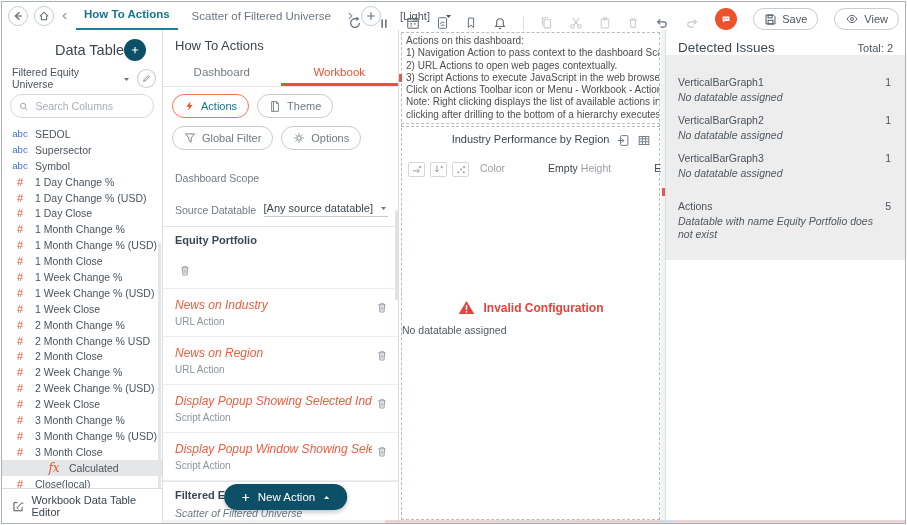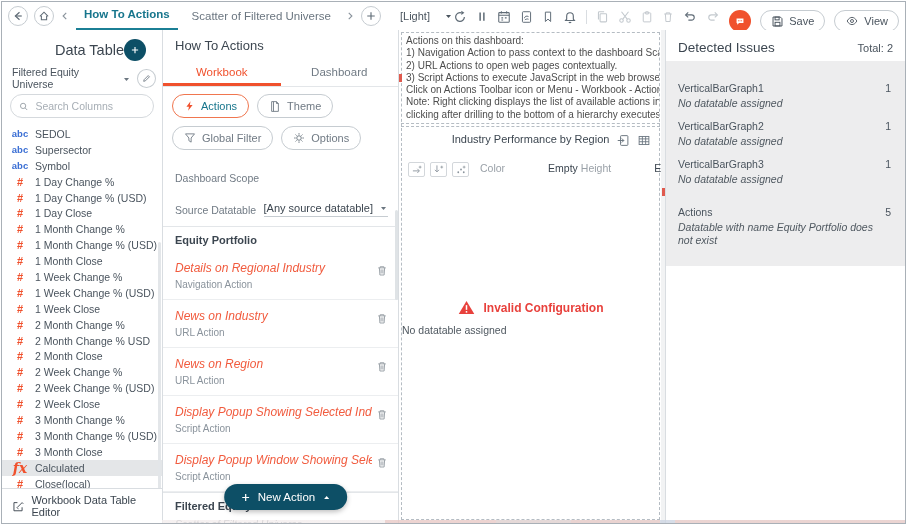--- a/index.html
+++ b/index.html
@@ -8,44 +8,44 @@
   .ic{display:inline-block;vertical-align:middle;}
   svg{display:block;}
   
   .toolbar{position:absolute;left:0;top:0;width:100%;height:28px;border-bottom:1px solid #d9dde1;background:#fff;}
   .tb-left{position:absolute;left:6px;top:0;height:28px;display:flex;align-items:center;gap:6px;}
   .circ{width:20px;height:20px;border:1px solid #c6ccd1;border-radius:50%;background:#fff;display:flex;align-items:center;justify-content:center;color:#5f6b76;padding:0;cursor:pointer;}
   .chev{color:#8a939c;display:flex;align-items:center;}
   .wbtab{font-size:11.5px;color:#6b7680;padding:0 8px;height:27px;line-height:27px;cursor:pointer;white-space:nowrap;}
   .wbtab.active{color:#16758c;border-bottom:3px solid #1b7f95;font-weight:bold;}
   .tb-center{position:absolute;left:398px;top:0;height:28px;display:flex;align-items:center;gap:14px;font-size:11px;color:#4a545e;cursor:pointer;}
-  .tb-right{position:absolute;right:6px;top:8px;height:28px;display:flex;align-items:flex-start;gap:9px;}
+  .tb-right{position:absolute;right:6px;top:0;height:28px;display:flex;align-items:flex-end;gap:16px;}
   .tbtn{color:#5f6b76;background:none;border:none;padding:0;display:flex;cursor:pointer;}
   .tbtn.disabled{color:#c3c9ce;}
   .tb-div{width:1px;height:14px;background:#d9dde1;}
   .round-btn{display:flex;align-items:center;gap:5px;border:1px solid #c6ccd1;border-radius:12px;background:#fff;height:22px;padding:0 10px;font-size:11px;color:#4a545e;cursor:pointer;}
   .comment-btn{width:22px;height:22px;border-radius:50%;background:#f0512d;border:none;display:flex;align-items:center;justify-content:center;cursor:pointer;}
   
   .sidebar{position:absolute;left:0;top:28px;width:160px;bottom:0;border-right:1px solid #d9dde1;background:#fff;}
   .sb-head{position:absolute;left:10px;right:16px;top:8px;height:24px;display:flex;align-items:center;justify-content:flex-end;}
   .sb-title{font-size:14.5px;color:#3c4650;}
   .teal-circ{width:22px;height:22px;border-radius:50%;background:#0d4f66;color:#fff;border:none;display:flex;align-items:center;justify-content:center;cursor:pointer;}
   .sb-selector{position:absolute;left:10px;right:6px;top:38px;height:20px;display:flex;align-items:center;font-size:10.5px;color:#4a545e;}
   .sb-selector .caret{margin-left:auto;color:#6b7680;}
   .pencil-circ{width:17px;height:17px;border:1px solid #c6ccd1;border-radius:50%;display:flex;align-items:center;justify-content:center;color:#6b7680;margin-left:6px;background:#fff;cursor:pointer;}
   .search-box{position:absolute;left:8px;right:8px;top:64px;height:22px;border:1px solid #d5d9dd;border-radius:12px;display:flex;align-items:center;padding:0 8px;gap:5px;color:#9aa1a8;}
   .search-box input{border:none;outline:none;font-size:10.5px;width:100%;font-family:"Liberation Sans",sans-serif;color:#4a545e;}
   .search-box input::placeholder{color:#a7aeb5;}
   .col-list{position:absolute;left:0;right:0;top:96px;height:388px;overflow:hidden;}
   .col-row{height:15.9px;display:flex;align-items:center;padding-left:9px;gap:6px;font-size:10.5px;color:#4a545e;cursor:pointer;}
   .col-row.selected{background:#e4e6e8;}
-  .col-type{width:18px;text-align:center;font-size:9.5px;font-weight:bold;flex:none;}
+  .col-type{width:18px;text-align:center;font-size:9.5px;font-weight:normal;flex:none;}
   .k-text .col-type{color:#3b6fd4;}
   .k-number .col-type{color:#f0512d;font-size:11px;}
-  .k-calculated .col-type{color:#f0512d;font-style:italic;font-family:"DejaVu Serif",serif;font-size:14px;}
+  .k-calculated .col-type{color:#f0512d;font-style:italic;font-family:"DejaVu Serif",serif;font-size:12px;margin-left:34px;}
   .col-label{white-space:nowrap;overflow:hidden;}
   .sb-scroll{position:absolute;right:1px;top:212px;width:3px;height:260px;background:#e3e6e9;border-radius:2px;}
   .sb-footer{position:absolute;left:0;right:0;bottom:0;height:34px;border-top:1px solid #d9dde1;display:flex;align-items:center;gap:7px;padding-left:10px;font-size:11px;color:#3c4650;cursor:pointer;background:#fff;}
   
   .wbpanel{position:absolute;left:161px;top:28px;width:235px;bottom:0;border-right:1px solid #d9dde1;background:#fff;}
   .wb-title{position:absolute;left:12px;top:8px;font-size:13px;color:#3c4650;}
   .wb-tabs{position:absolute;left:0;right:0;top:30px;height:26px;display:flex;border-bottom:1px solid #e3e6e9;}
   .wb-tab{flex:1;text-align:center;font-size:11.5px;color:#707a84;line-height:25px;cursor:pointer;}
   .wb-tab.active{color:#f0512d;border-bottom:3px solid #f0512d;}
   .wb-btns{position:absolute;left:9px;right:2px;top:64px;display:flex;flex-wrap:wrap;gap:8px;}
@@ -85,21 +85,21 @@
   .bind-label{color:#9aa1a8;}
   .bind-value{color:#3c4650;font-weight:normal;padding-left:40px;}
   .viz-error{position:absolute;left:0;right:0;top:176px;text-align:left;}
   .err-line{display:flex;align-items:center;justify-content:center;gap:9px;}
   .err-title{font-size:12px;font-weight:bold;color:#e8413c;}
   .err-detail{font-size:10.5px;color:#4f5860;margin-top:9px;}
   .cv-scroll{position:absolute;right:0;top:0;bottom:0;width:4px;background:#f2f3f4;}
   .red-tick{position:absolute;width:3px;height:8px;background:#e05a4e;}
   
   .issues{position:absolute;left:663px;top:28px;right:0;bottom:0;border-left:1px solid #d9dde1;background:#fff;}
-  .is-head{display:flex;align-items:baseline;justify-content:space-between;padding:10px 12px 6px;}
+  .is-head{display:flex;align-items:baseline;justify-content:space-between;padding:10px 12px 0;}
   .is-title{font-size:13.5px;color:#3c4650;}
   .is-total{font-size:11px;color:#4a545e;}
   .is-body{background:#ededee;padding:6px 0 14px;}
   .is-grp{font-size:12.5px;color:#3c4650;padding:6px 12px 4px;}
   .is-item{display:flex;padding:5px 14px 5px 12px;cursor:pointer;}
   .is-itext{flex:1;min-width:0;}
   .is-part{font-size:10.5px;color:#4a545e;}
   .is-msg{font-size:10.5px;font-style:italic;color:#4f5860;margin-top:3px;line-height:13px;}
   .is-count{font-size:10.5px;color:#4a545e;flex:none;margin-left:8px;}
   
@@ -382,22 +382,22 @@
           <path d="M13 9 V13.5 H2.5 V3 H7"></path>
           <path d="M6.5 9.5 L13 3 L14.5 4.5 M6.5 9.5 L8 11"></path>
         </svg>
       <span>Workbook Data Table Editor</span>
     </div>
   </div>
 
   <div class="wbpanel">
     <div class="wb-title">How To Actions</div>
     <div class="wb-tabs">
+      <div class="wb-tab">Dashboard</div>
       <div class="wb-tab active">Workbook</div>
-      <div class="wb-tab">Dashboard</div>
     </div>
     <div class="wb-btns">
       <button class="pill active">
         <svg class="ic" width="11" height="12" viewBox="0 0 16 16" fill="#f0512d">
             <path d="M9.5 1 L3.5 9 H7.2 L6 15 L12.5 6.5 H8.5 Z"></path>
           </svg>
         <span>Actions</span>
       </button>
       <button class="pill">
         <svg class="ic" width="12" height="13" viewBox="0 0 16 16" fill="none" stroke="currentColor" stroke-width="1.2">
@@ -432,24 +432,20 @@
             <path d="M3.5 5.5 L8 10.5 L12.5 5.5 Z"></path>
           </svg>
       </div>
     </div>
     <div class="actions-list">
         <div class="grp-head nb">
     <div class="grp-name">Equity Portfolio</div>
 
   </div>
         <div class="action-item">
-    <div class="ai-text">
-      <div class="ai-title">Details on Regional Industry</div>
-      <div class="ai-type">Navigation Action</div>
-    </div>
     <span class="ai-trash">
       <svg class="ic" width="12" height="13" viewBox="0 0 16 16" fill="none" stroke="currentColor" stroke-width="1.3">
               <path d="M3 4.5 H13 M5.5 4.5 V3 H10.5 V4.5 M4.5 4.5 L5.2 14 H10.8 L11.5 4.5 M6.8 6.5 V12 M9.2 6.5 V12"></path>
             </svg>
     </span>
   </div>
         <div class="action-item">
     <div class="ai-text">
       <div class="ai-title">News on Industry</div>
       <div class="ai-type">URL Action</div>

